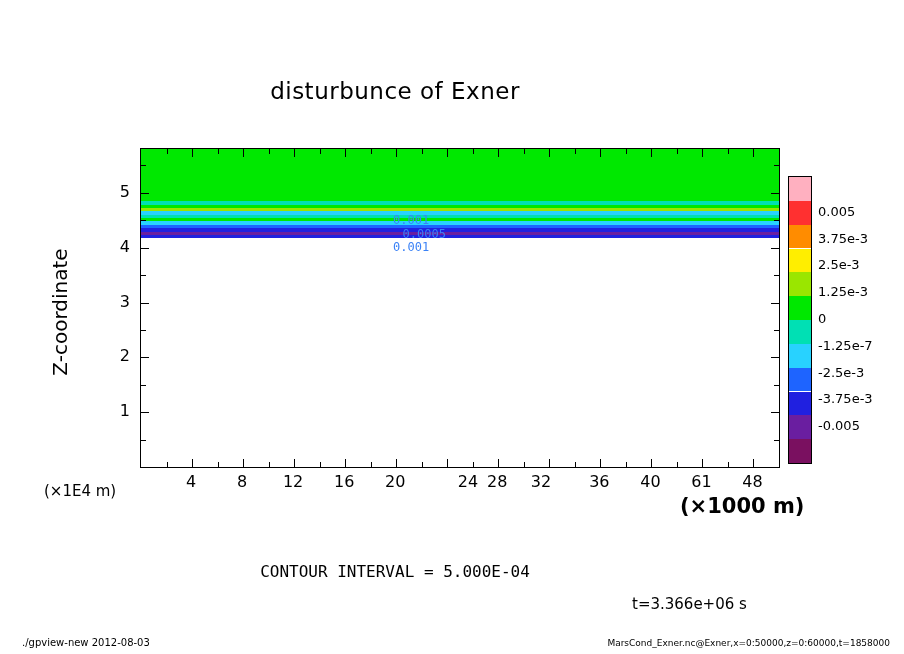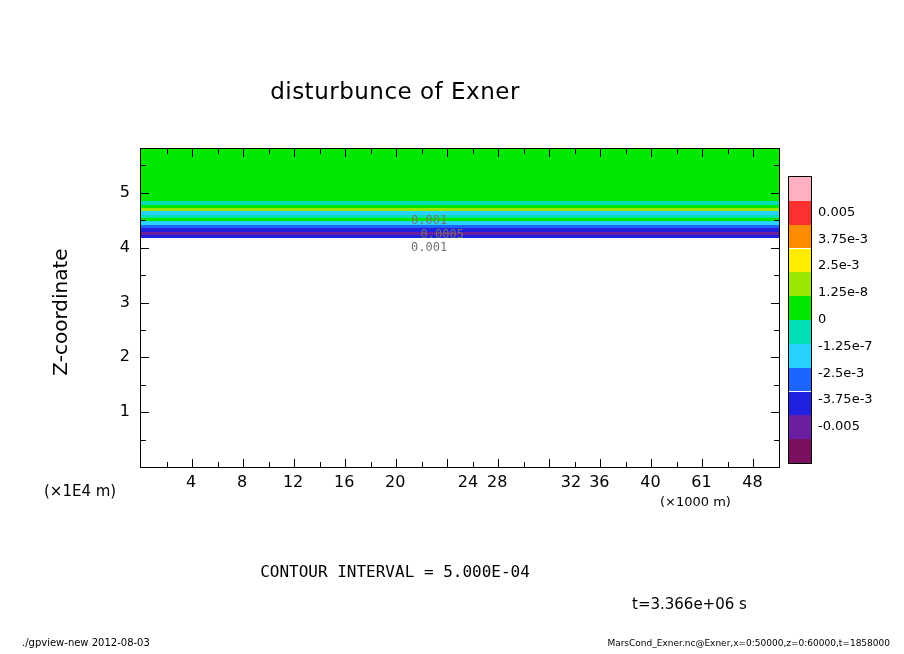--- a/index.html
+++ b/index.html
@@ -67,24 +67,23 @@
     top: 89px;
     width: 100%;
     height: 230px;
     background: #ffffff;
   }
   
   .contour-label {
     position: absolute;
     font-size: 12px;
     font-family: "DejaVu Sans Mono", monospace;
-    color: #737373;
+    color: #3b82f6;
     background: transparent;
     white-space: nowrap;
-    margin-left: 18px;
   }
   
   .tick-x-top, .tick-x-bottom {
     position: absolute;
     width: 1px;
     background: #000;
   }
   .tick-y-left, .tick-y-right {
     position: absolute;
     height: 1px;
@@ -126,23 +125,24 @@
     transform-origin: center center;
   }
   #xunits-left {
     position: absolute;
     left: 44px;
     top: 482px;
     font-size: 15px;
   }
   #xunits-right {
     position: absolute;
-    left: 660px;
+    left: 680px;
     top: 494px;
-    font-size: 13px;
+    font-size: 21px;
+    font-weight: bold;
   }
   #contour-interval {
     position: absolute;
     left: 0;
     top: 562px;
     width: 790px;
     text-align: center;
     font-size: 16px;
     font-family: "DejaVu Sans Mono", monospace;
   }
@@ -291,21 +291,21 @@
   </div>
 
   <div id="xtick-labels">
       <div class="xtick-label" style="left: 191.04px;">4</div>
       <div class="xtick-label" style="left: 242.08px;">8</div>
       <div class="xtick-label" style="left: 293.12px;">12</div>
       <div class="xtick-label" style="left: 344.16px;">16</div>
       <div class="xtick-label" style="left: 395.2px;">20</div>
       <div class="xtick-label" style="left: 468px;">24</div>
       <div class="xtick-label" style="left: 497.28px;">28</div>
-      <div class="xtick-label" style="left: 571px;">32</div>
+      <div class="xtick-label" style="left: 541px;">32</div>
       <div class="xtick-label" style="left: 599.36px;">36</div>
       <div class="xtick-label" style="left: 650.4px;">40</div>
       <div class="xtick-label" style="left: 701.44px;">61</div>
       <div class="xtick-label" style="left: 752.48px;">48</div>
     </div>
   <div id="ytick-labels">
       <div class="ytick-label" style="top: 411.172px;">1</div>
       <div class="ytick-label" style="top: 356.345px;">2</div>
       <div class="ytick-label" style="top: 301.517px;">3</div>
       <div class="ytick-label" style="top: 246.69px;">4</div>
@@ -330,21 +330,21 @@
       <div class="cb-cell" style="top: 166.833px; height: 23.8333px; background: rgb(40, 210, 255);"></div>
       <div class="cb-cell" style="top: 190.667px; height: 23.8333px; background: rgb(30, 100, 255);"></div>
       <div class="cb-cell" style="top: 214.5px; height: 23.8333px; background: rgb(32, 32, 224);"></div>
       <div class="cb-cell" style="top: 238.333px; height: 23.8333px; background: rgb(106, 30, 160);"></div>
       <div class="cb-cell" style="top: 262.167px; height: 23.8333px; background: rgb(122, 16, 96);"></div>
     </div>
   <div id="colorbar-labels">
       <div class="cb-label" style="top: 211.75px;">0.005</div>
       <div class="cb-label" style="top: 238.562px;">3.75e-3</div>
       <div class="cb-label" style="top: 265.375px;">2.5e-3</div>
-      <div class="cb-label" style="top: 292.188px;">1.25e-8</div>
+      <div class="cb-label" style="top: 292.188px;">1.25e-3</div>
       <div class="cb-label" style="top: 319px;">0</div>
       <div class="cb-label" style="top: 345.812px;">-1.25e-7</div>
       <div class="cb-label" style="top: 372.625px;">-2.5e-3</div>
       <div class="cb-label" style="top: 399.438px;">-3.75e-3</div>
       <div class="cb-label" style="top: 426.25px;">-0.005</div>
     </div>
 
   <div id="footer-left">./gpview-new   2012-08-03</div>
   <div id="footer-right">MarsCond_Exner.nc@Exner,x=0:50000,z=0:60000,t=1858000</div>
 </div>

